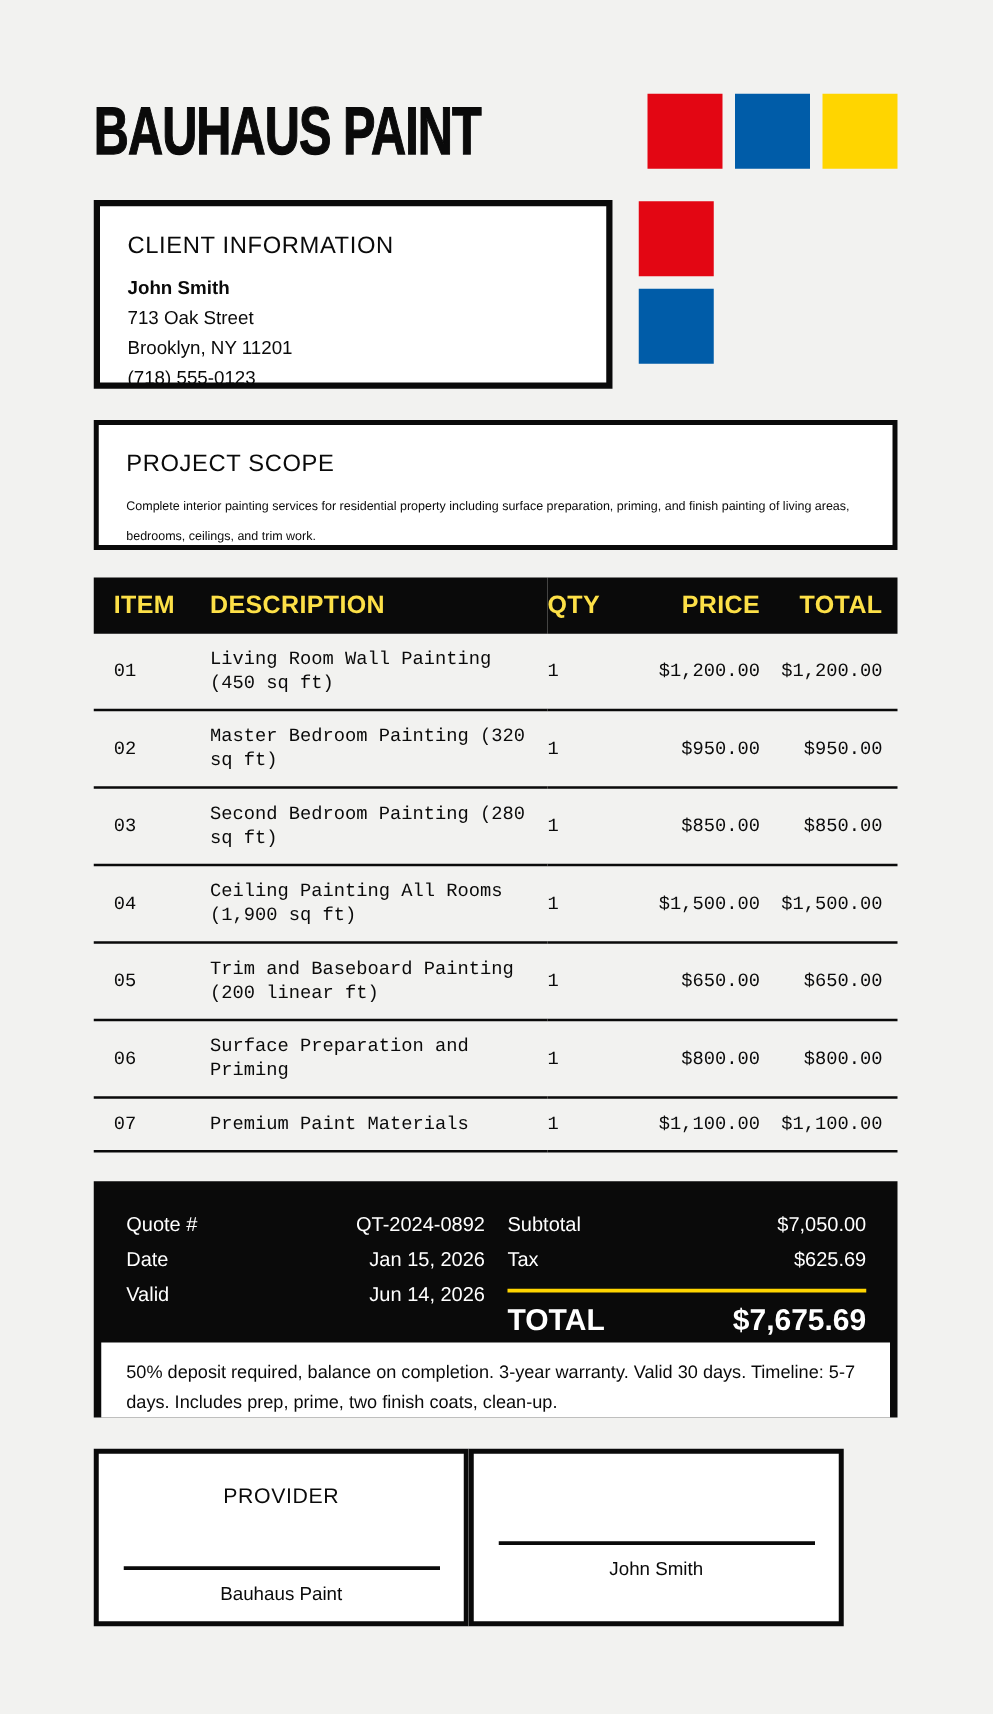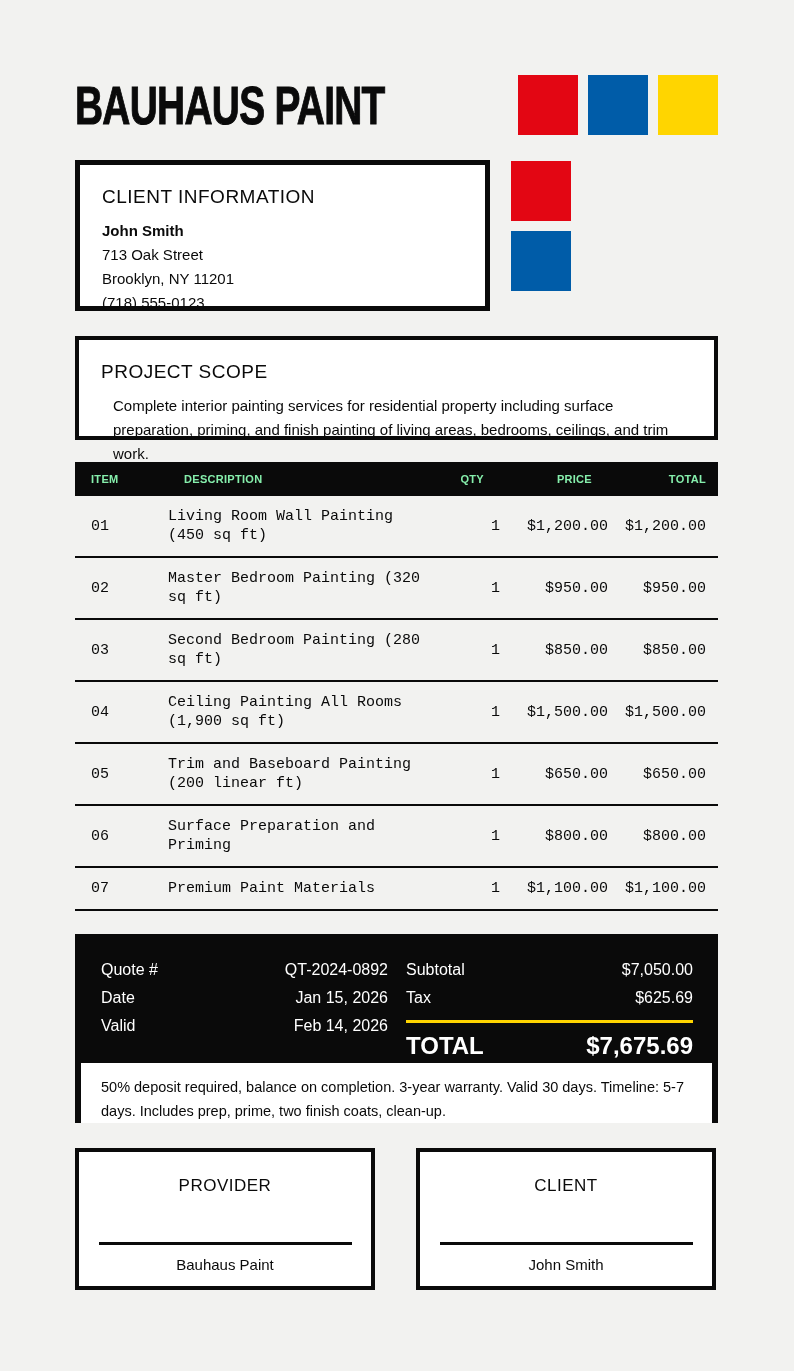--- a/index.html
+++ b/index.html
@@ -34,50 +34,50 @@
   .section-heading{font-size:19px;letter-spacing:.5px;line-height:24px;margin-bottom:10px;}
   .client-name{font-size:15px;font-weight:700;line-height:24px;}
   .client-line{font-size:15px;line-height:24px;}
   .client-swatches{display:flex;flex-direction:column;gap:10px;margin-top:1px;}
 
   
   .scope-box{
     height:104px;background:var(--paper);border:4px solid var(--ink);
     padding:20px 22px;margin-bottom:22px;
   }
-  .scope-text{font-size:15px;line-height:24px;margin-left:12px;}
+  .scope-text{font-size:10px;line-height:24px;}
 
   
   table.items{width:643px;border-collapse:collapse;margin-bottom:23px;font-size:15px;table-layout:fixed;}
   col.c-item{width:93px;}col.c-desc{width:270px;}col.c-qty{width:62px;}col.c-price{width:108px;}col.c-total{width:110px;}
   table.items thead th{
-    background:var(--ink);color:#86efac;font-weight:700;font-size:11px;letter-spacing:.3px;
-    padding:11px 16px;text-align:left;
+    background:var(--ink);color:#fde047;font-weight:700;font-size:20px;letter-spacing:.3px;
+    padding:11px 0;text-align:left;
   }
   table.items th.col-item,table.items td.cell-item{padding-left:16px;}
-  table.items th.col-qty,table.items td.cell-qty{text-align:right;}
+  table.items th.col-qty,table.items td.cell-qty{text-align:left;}
   table.items th.col-price,table.items td.cell-price{text-align:right;}
   table.items th.col-total,table.items td.cell-total{text-align:right;padding-right:12px;}
   table.items td{padding:11px 0;line-height:19px;border-bottom:2px solid var(--ink);vertical-align:middle;font-family:Liberation Mono, monospace;}
   table.items td.cell-desc{padding-right:8px;}
 
   
   .summary-black{background:var(--ink);color:#fff;margin-bottom:25px;}
   .summary-grid{height:129px;padding:22px 25px 0 26px;display:flex;gap:18px;}
   .sum-col{flex:1;}
   .sum-row{display:flex;justify-content:space-between;line-height:28px;font-size:16px;}
   .sum-divider{height:3px;background:var(--yellow);margin:8px 0 6px;}
   .sum-total-row{display:flex;justify-content:space-between;font-size:24px;font-weight:700;line-height:34px;margin-top:2px;}
   .terms-box{
     background:var(--paper);color:var(--ink);height:60px;margin:0 6px 7px 6px;
     padding:12px 20px;font-size:14.5px;line-height:24px;
   }
 
   
-  .sig-row{display:flex;gap:41px;}
+  .sig-row{display:flex;}
   .sig-box{
     width:300px;height:142px;background:var(--paper);border:4px solid var(--ink);
     text-align:center;padding-top:24px;
   }
   .sig-heading{font-size:17px;letter-spacing:.5px;line-height:20px;}
   .sig-line{width:253px;height:3px;background:var(--ink);margin:46px auto 10px;}
   .sig-name{font-size:15px;line-height:20px;}
 </style>
 </head>
 <body>
@@ -188,21 +188,21 @@
         <div class="sum-row">
           <span>Quote #</span>
           <span>QT-2024-0892</span>
         </div>
         <div class="sum-row">
           <span>Date</span>
           <span>Jan 15, 2026</span>
         </div>
         <div class="sum-row">
           <span>Valid</span>
-          <span>Feb 14, 2026</span>
+          <span>Jun 14, 2026</span>
         </div>
       </div>
       <div class="sum-col">
         <div class="sum-row">
           <span>Subtotal</span>
           <span>$7,050.00</span>
         </div>
         <div class="sum-row">
           <span>Tax</span>
           <span>$625.69</span>
@@ -219,19 +219,18 @@
     </div>
   </div>
 
   <div class="sig-row">
     <div class="sig-box">
       <div class="sig-heading">PROVIDER</div>
       <div class="sig-line"></div>
       <div class="sig-name">Bauhaus Paint</div>
     </div>
     <div class="sig-box">
-      <div class="sig-heading">CLIENT</div>
       <div class="sig-line"></div>
       <div class="sig-name">John Smith</div>
     </div>
   </div>
 
 </div>
 
 </body></html>

